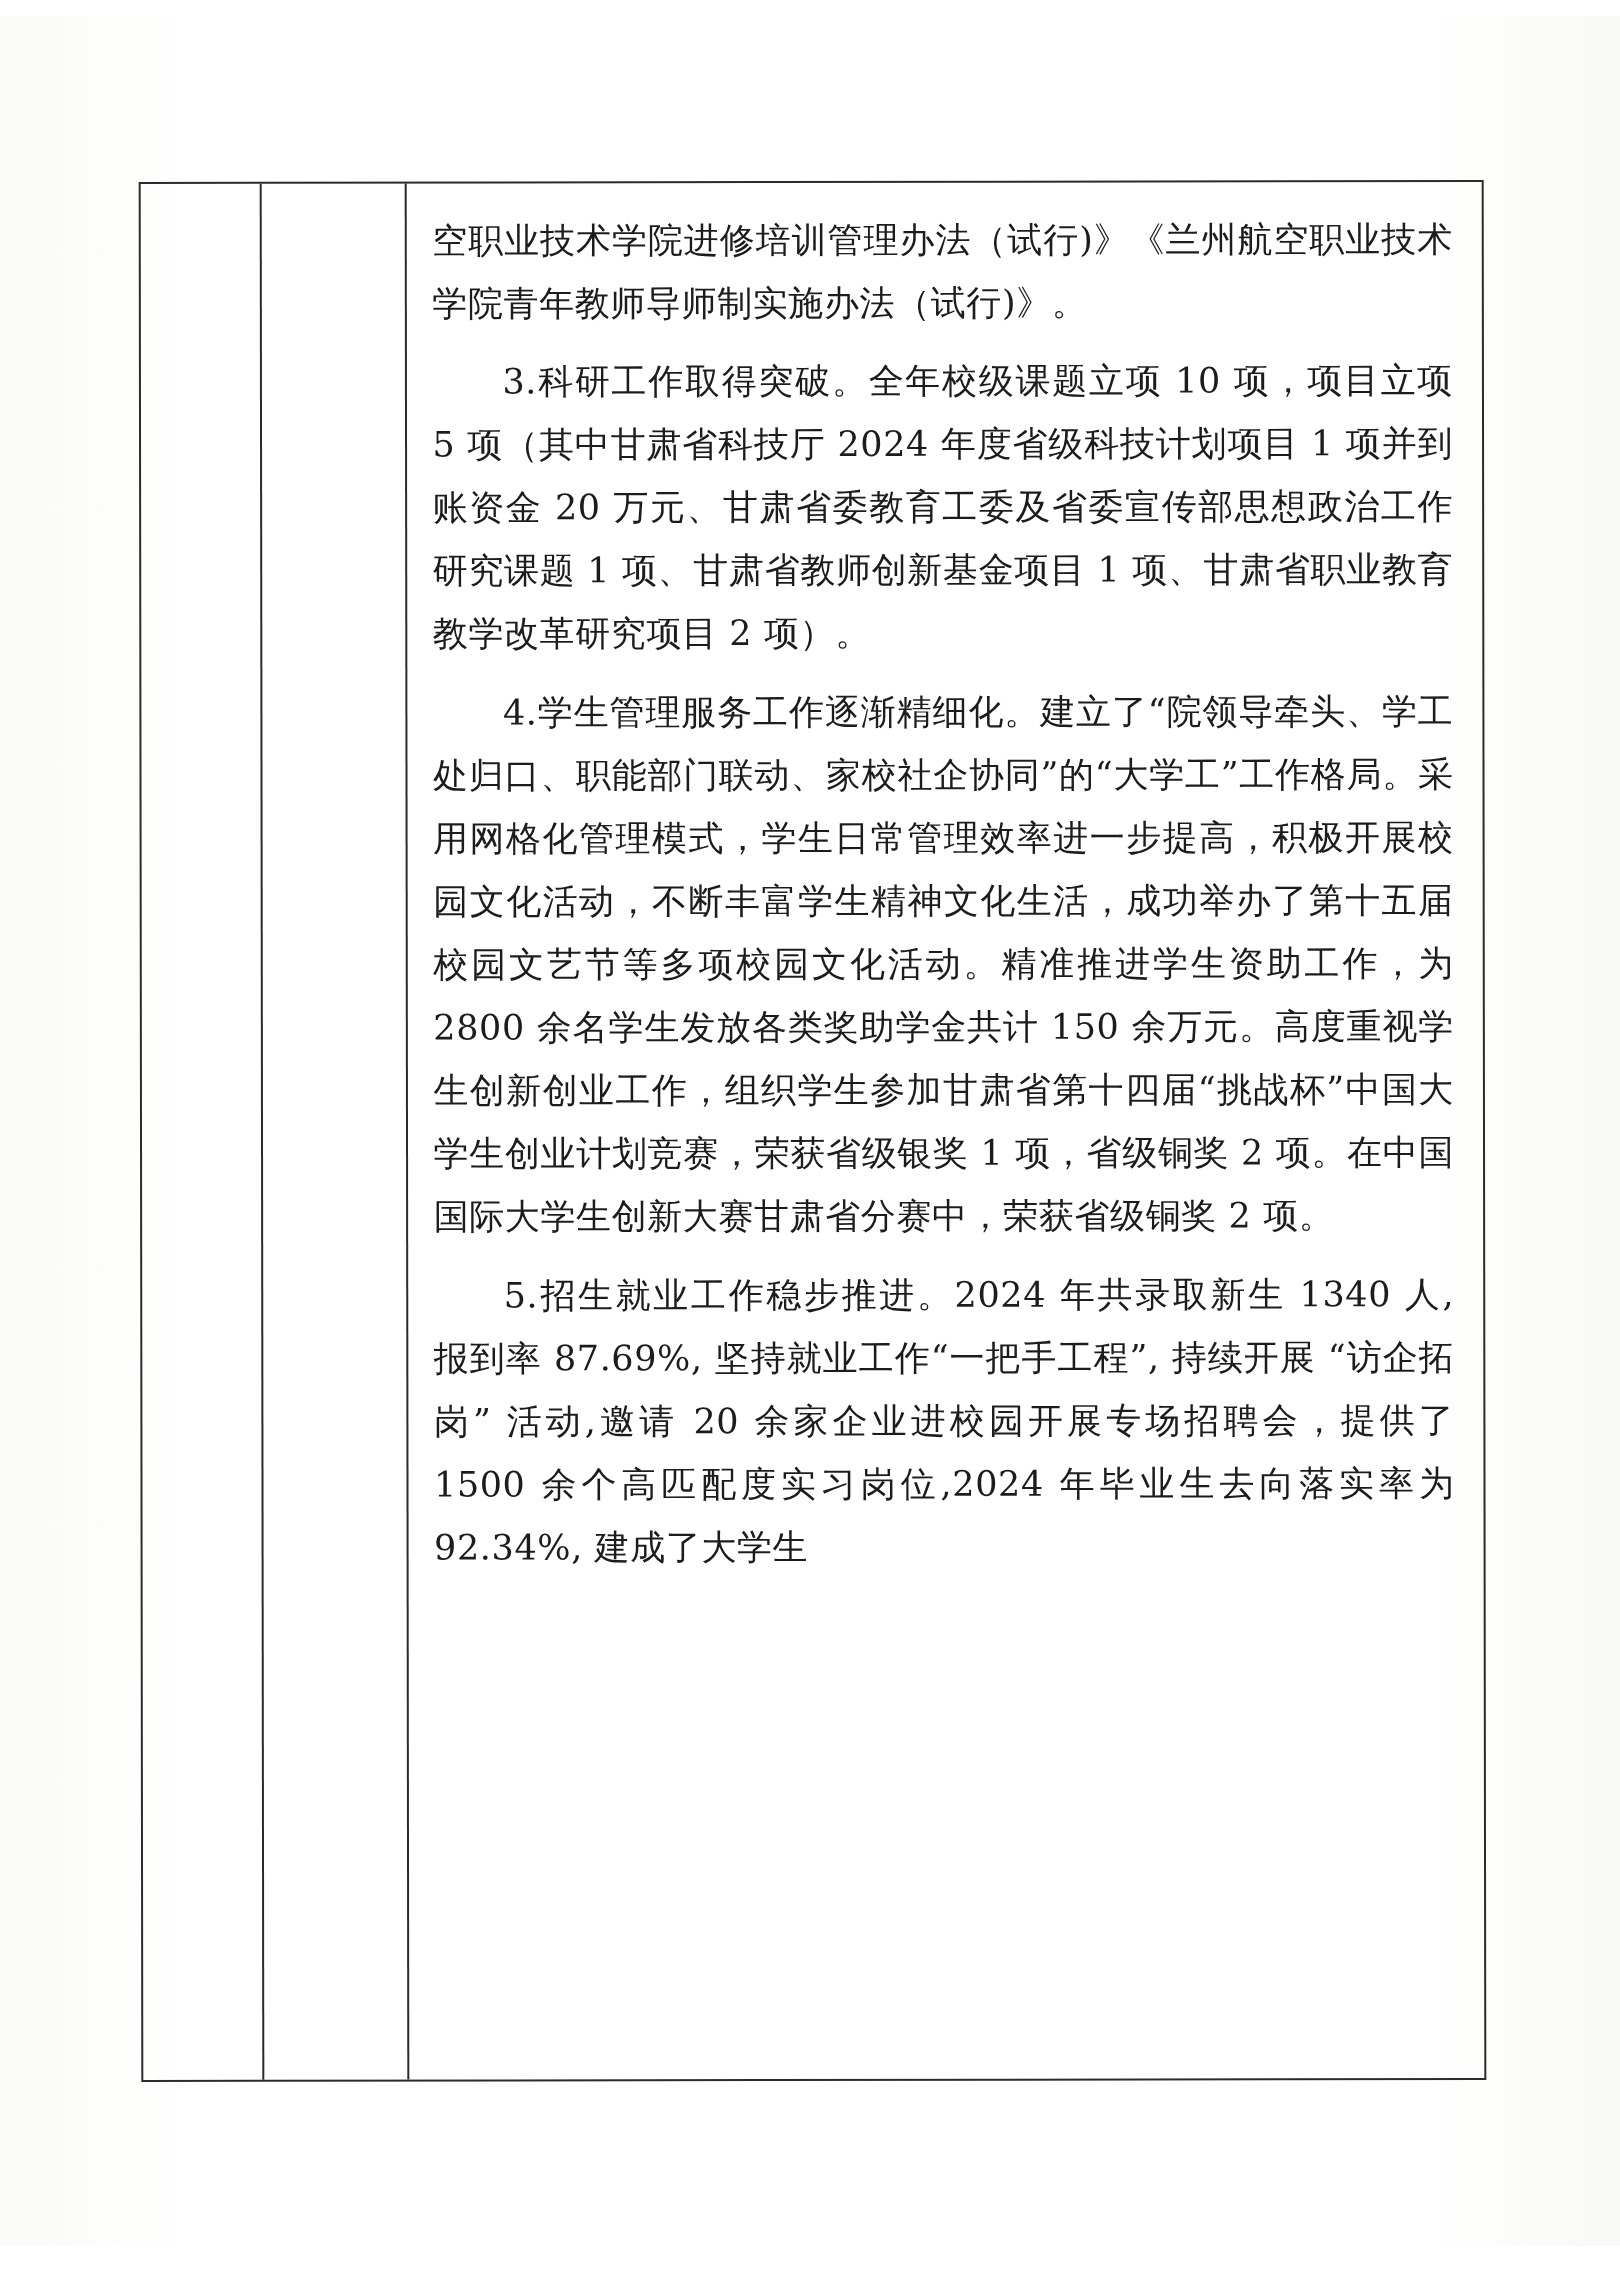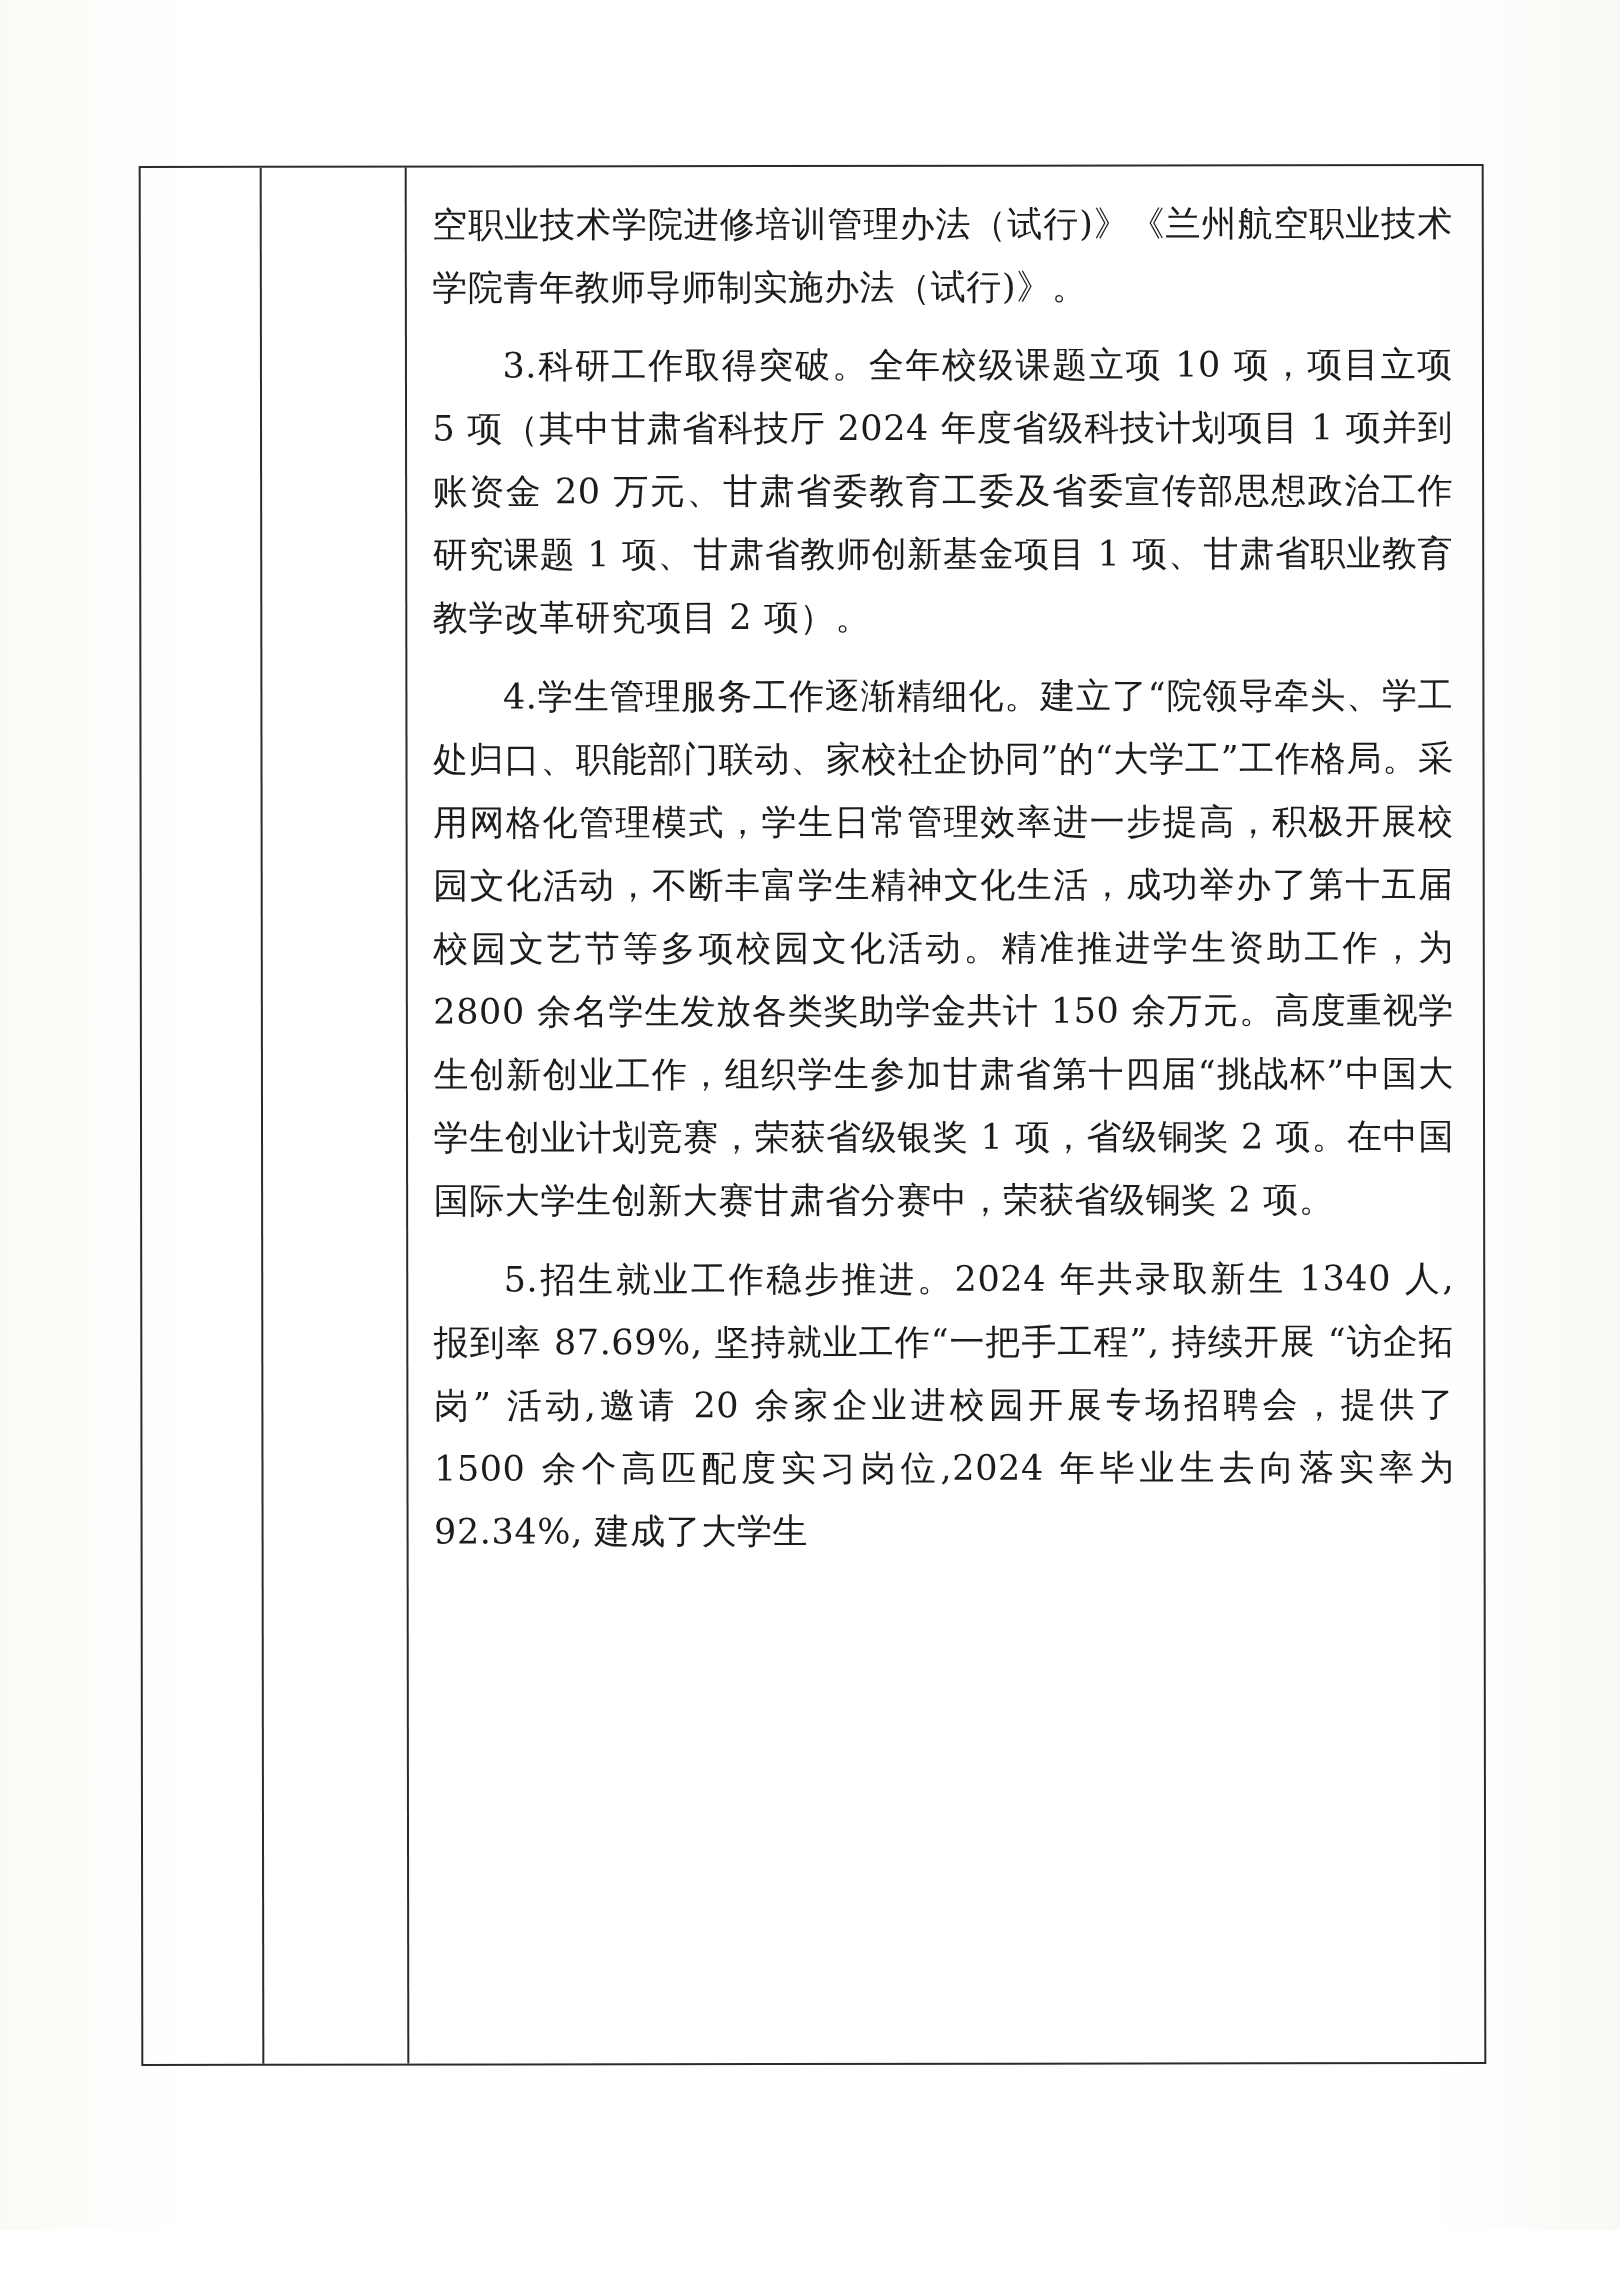--- a/index.html
+++ b/index.html
@@ -10,21 +10,21 @@
   body {
     width: 1620px;
     height: 2290px;
     font-family: "DejaVu Serif", "Liberation Serif", serif;
     position: relative;
     overflow: hidden;
   }
   .page {
     position: absolute;
     left: 0;
-    top: 0;
+    top: 16px;
     width: 1620px;
     height: 2230px;
     background: #ec4899;
   }
   
   .scan-tint {
     position: absolute;
     inset: 0;
     background:
       linear-gradient(90deg, rgba(250,250,246,1) 0%, rgba(255,255,255,1) 12%, rgba(255,255,255,1) 88%, rgba(248,248,244,1) 100%);

